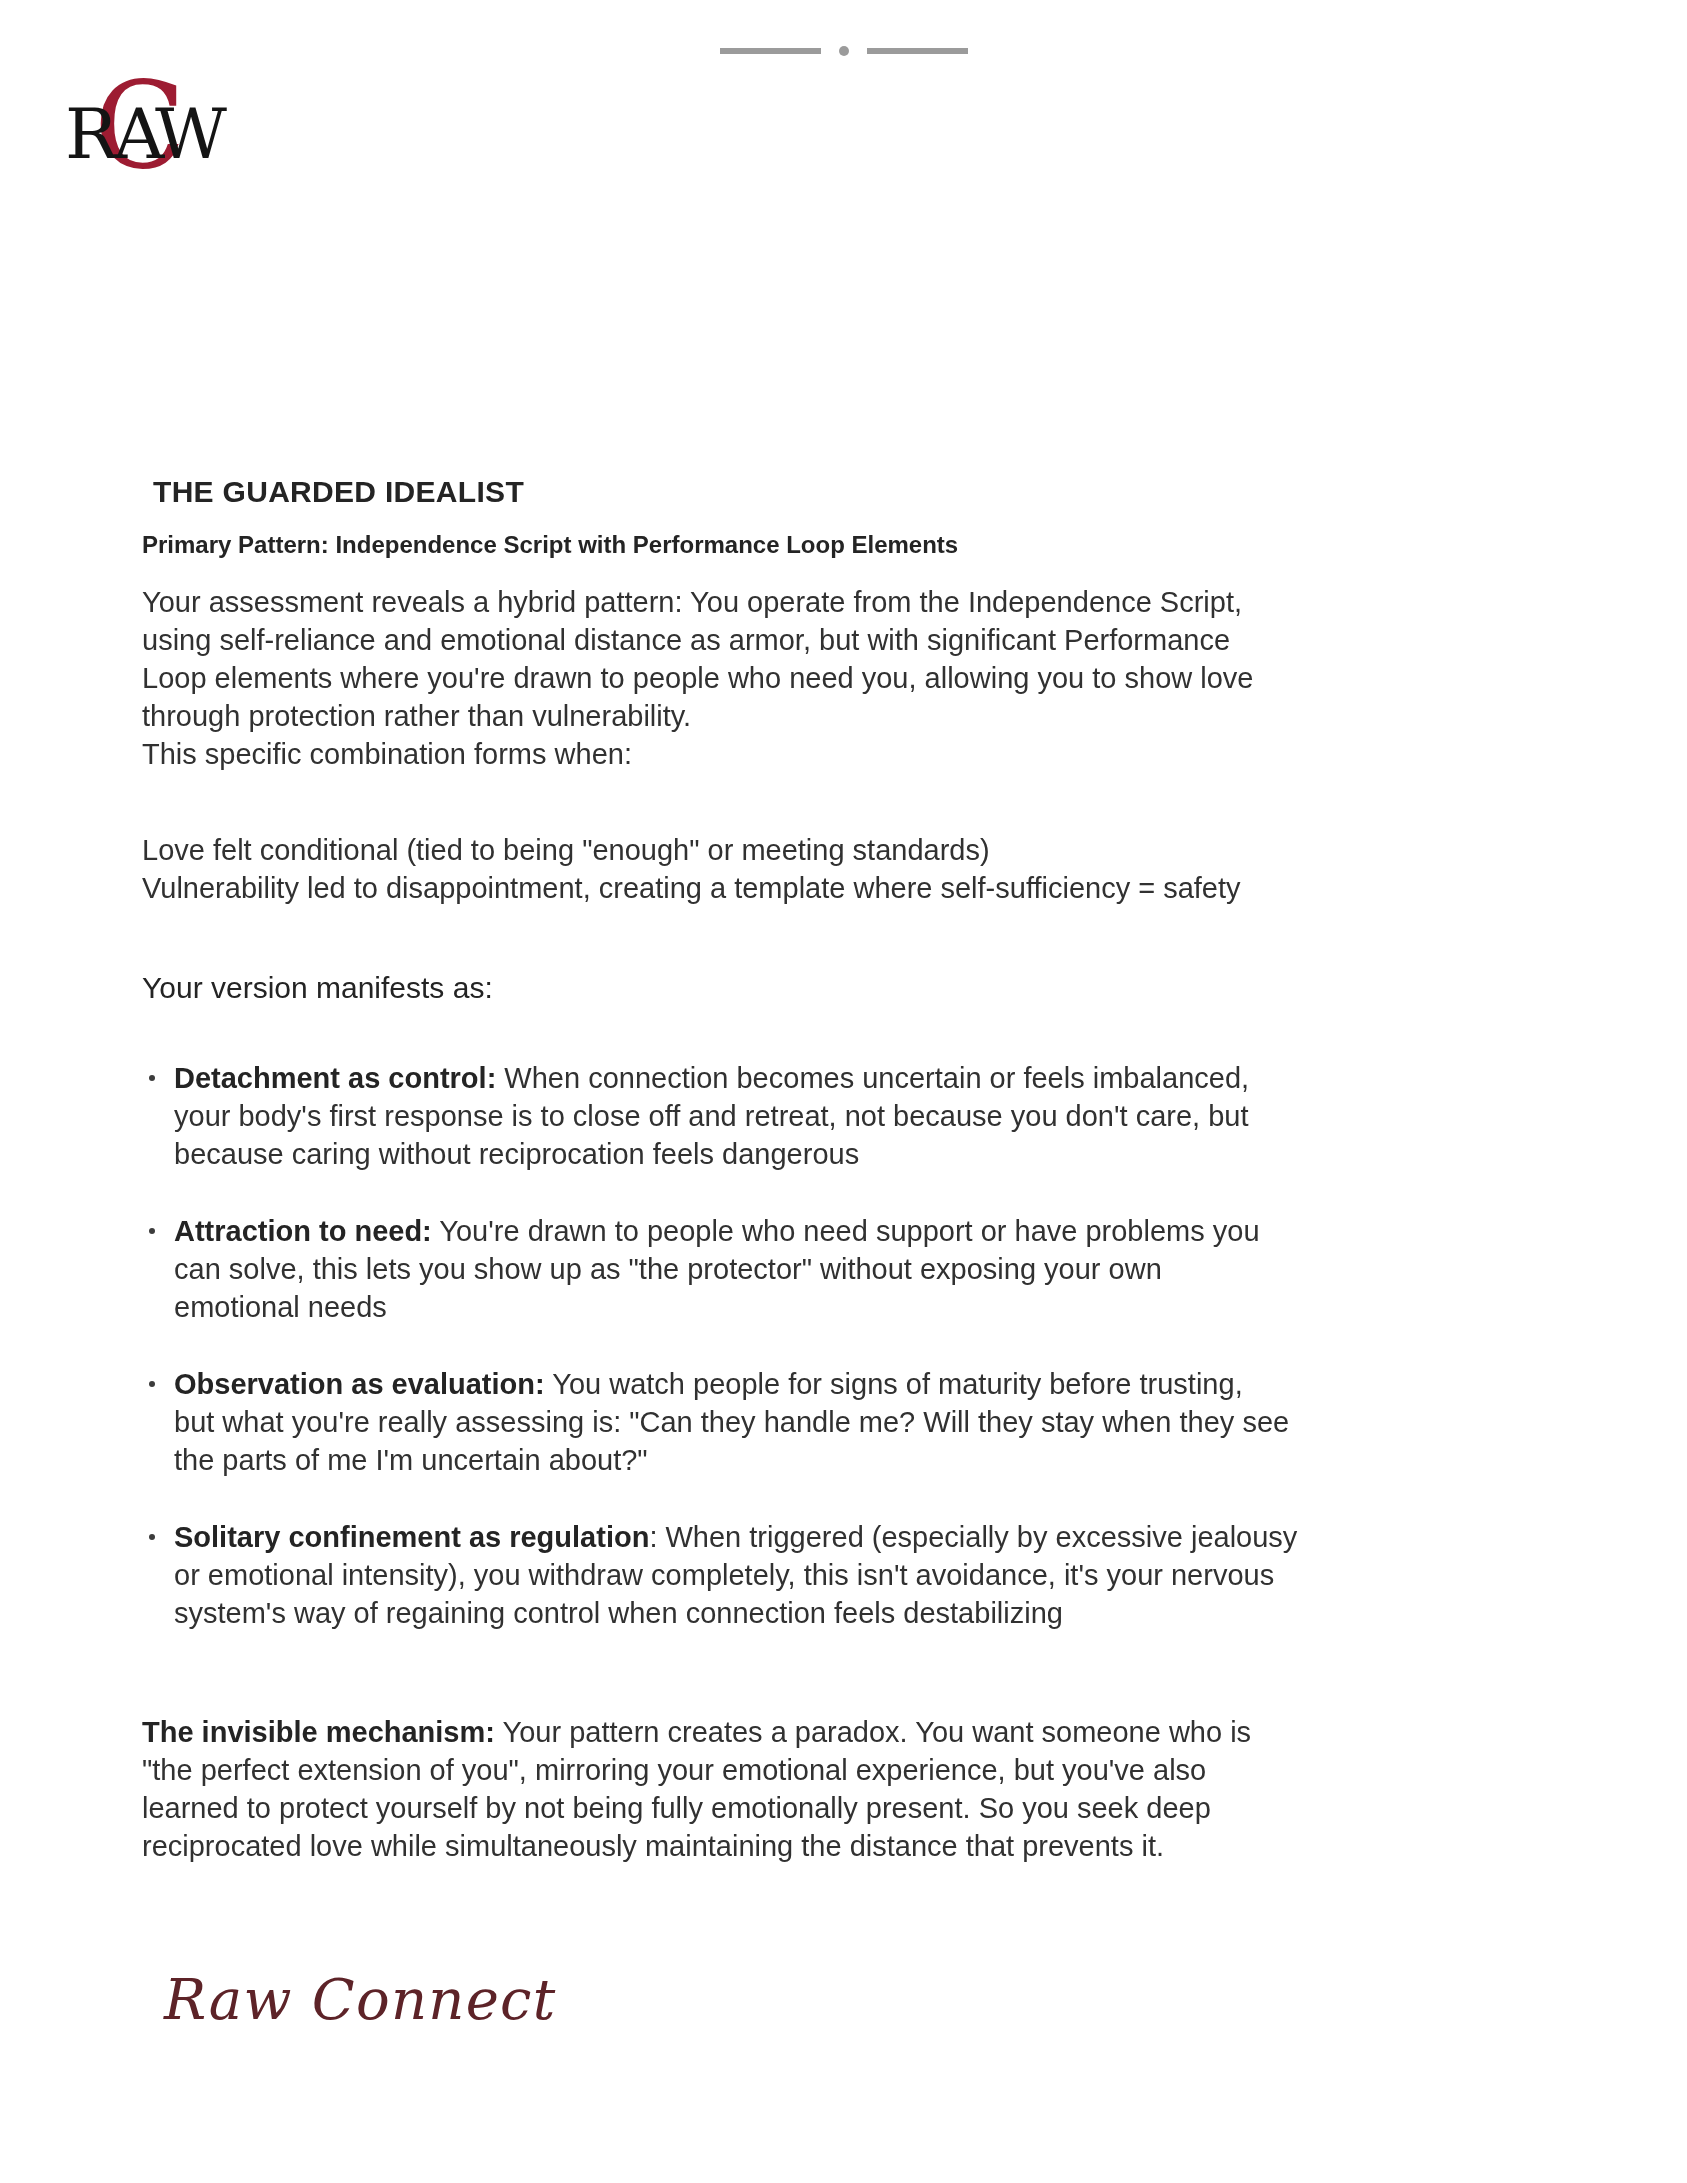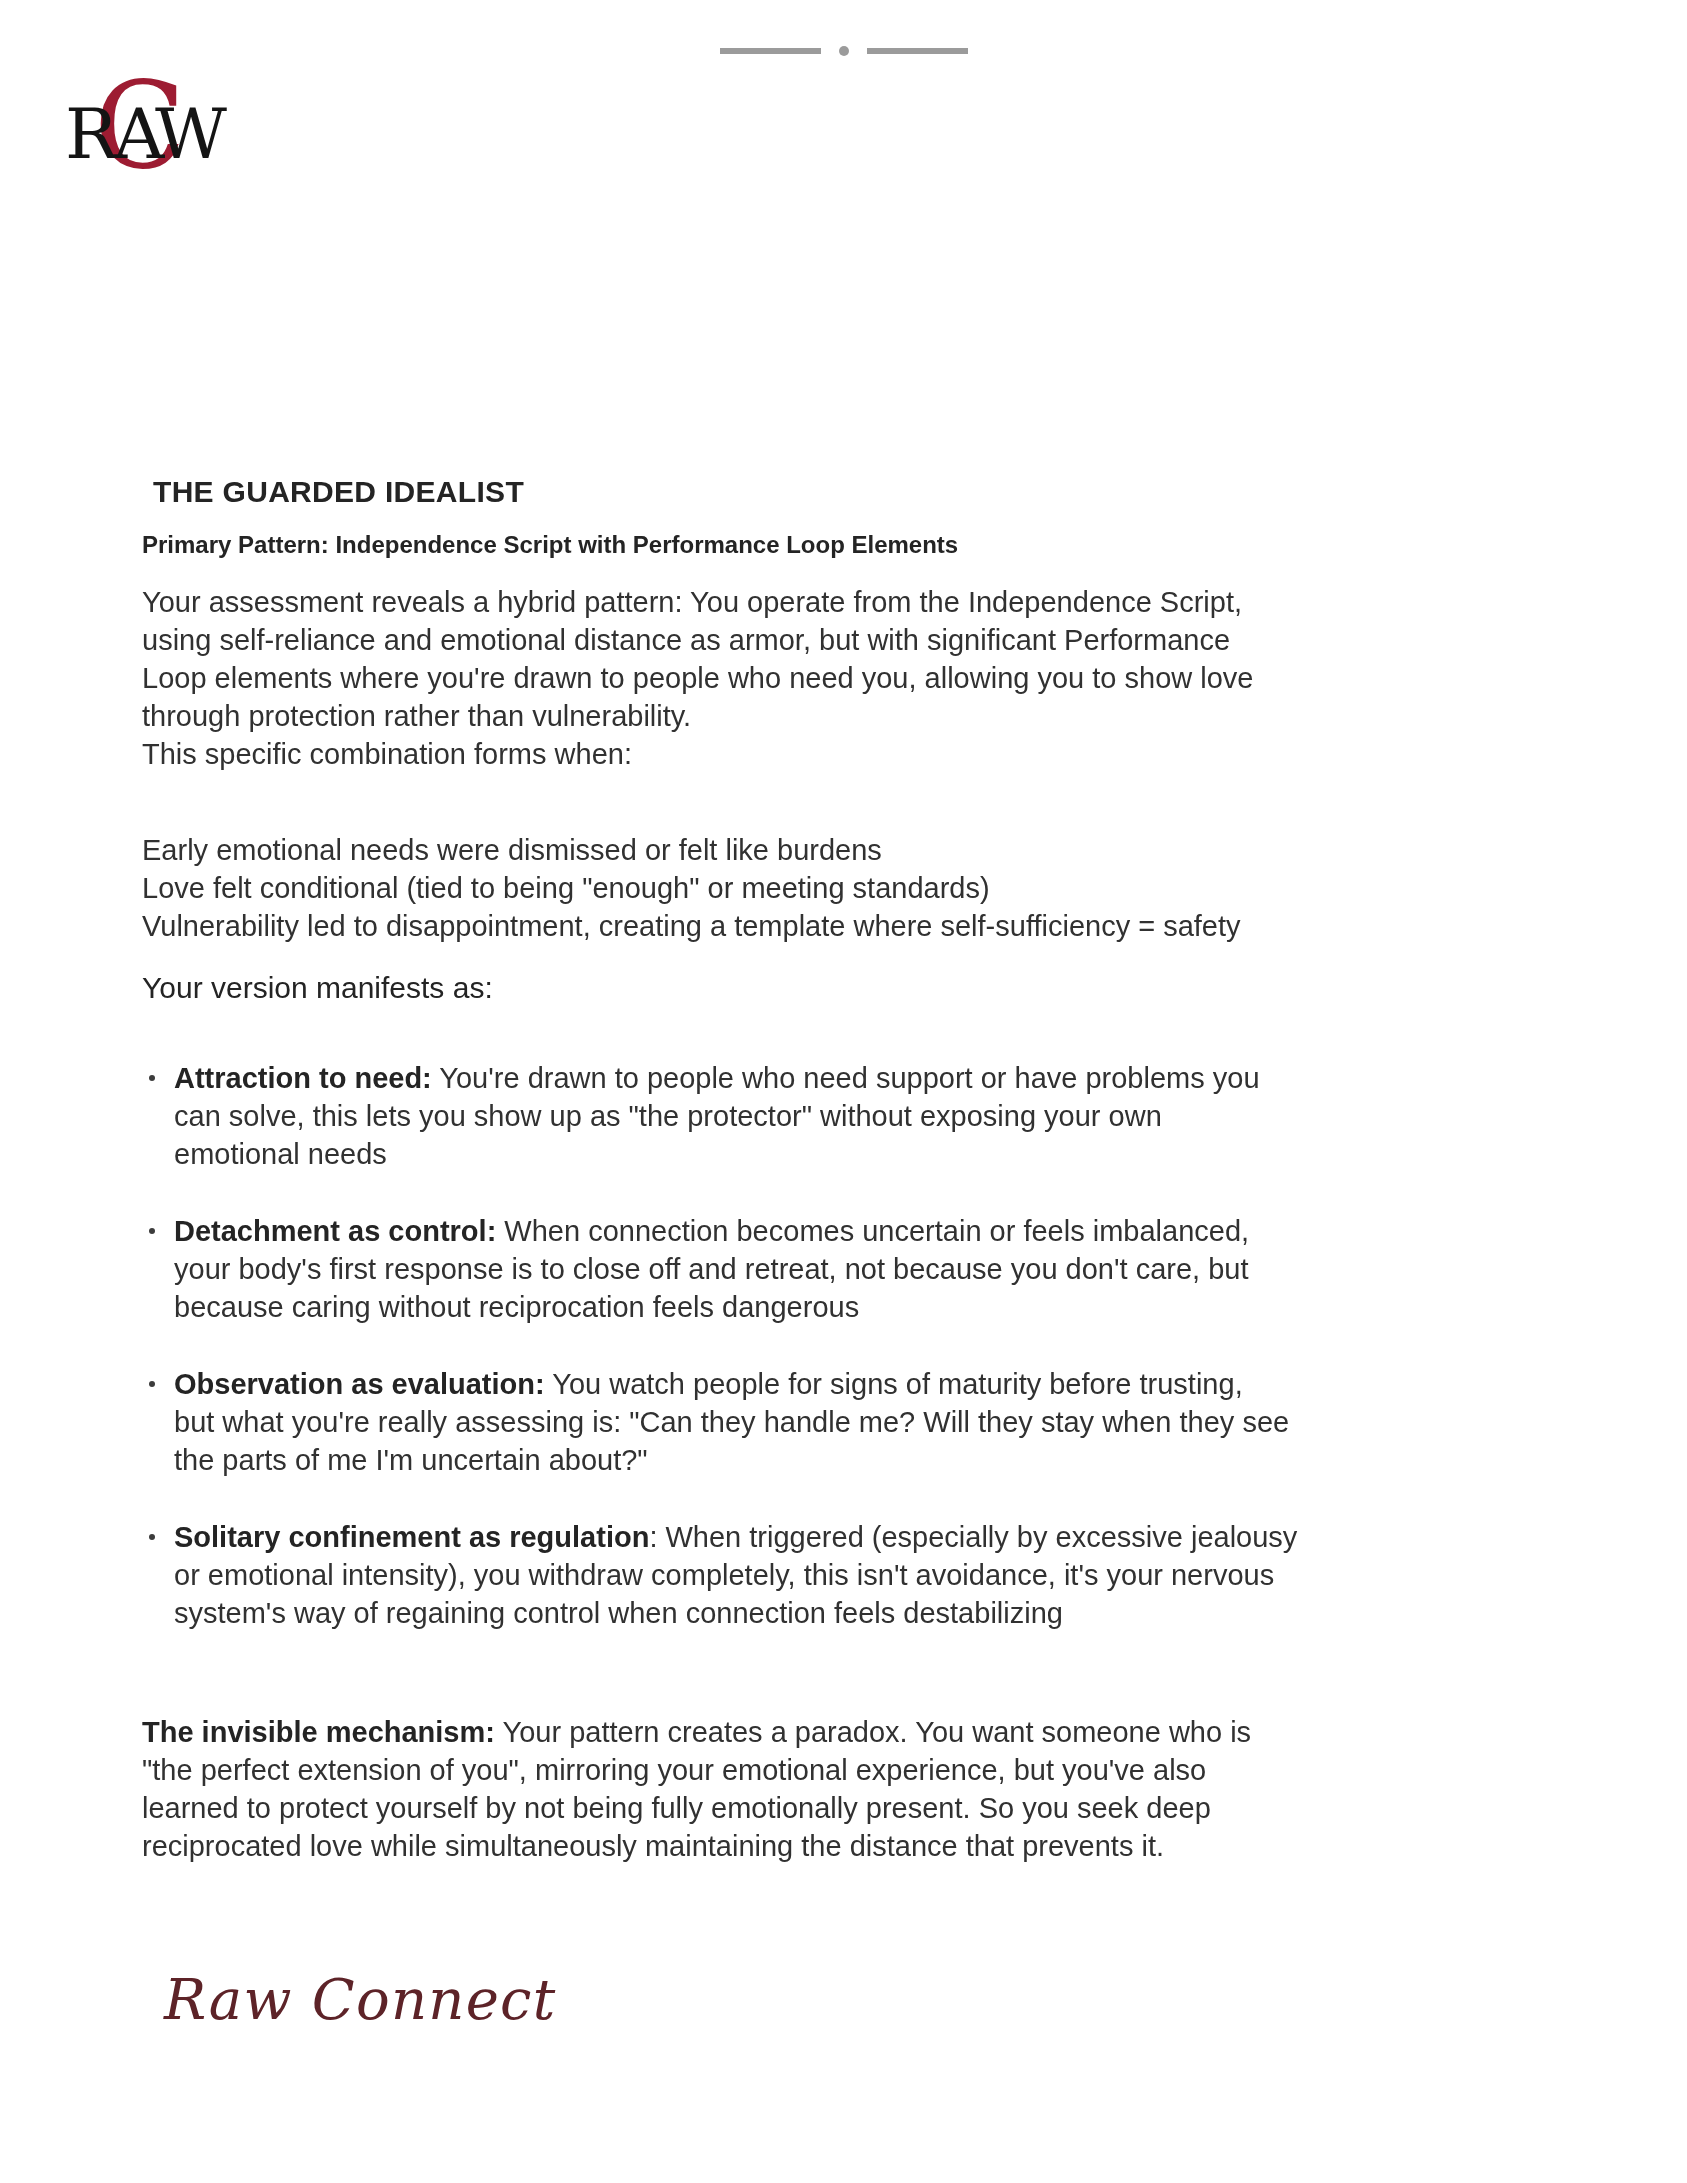--- a/index.html
+++ b/index.html
@@ -81,34 +81,33 @@
 
 <div class="abs content heading">Primary Pattern: Independence Script with Performance Loop Elements</div>
 
 <div class="abs content intro preline">Your assessment reveals a hybrid pattern: You operate from the Independence Script,
 using self-reliance and emotional distance as armor, but with significant Performance
 Loop elements where you're drawn to people who need you, allowing you to show love
 through protection rather than vulnerability.
 This specific combination forms when:</div>
 
 <div class="abs content forms">
-  <div>Early emotional needs were dismissed or felt like burdens</div>
   <div>Love felt conditional (tied to being "enough" or meeting standards)</div>
   <div>Vulnerability led to disappointment, creating a template where self-sufficiency = safety</div>
 </div>
 
 <div class="abs content manifest">Your version manifests as:</div>
 
 <ul class="abs content bullets">
+  <li><span class="bold">Detachment as control:</span><span> When connection becomes uncertain or feels imbalanced,
+your body's first response is to close off and retreat, not because you don't care, but
+because caring without reciprocation feels dangerous</span></li>
   <li><span class="bold">Attraction to need:</span><span> You're drawn to people who need support or have problems you
 can solve, this lets you show up as "the protector" without exposing your own
 emotional needs</span></li>
-  <li><span class="bold">Detachment as control:</span><span> When connection becomes uncertain or feels imbalanced,
-your body's first response is to close off and retreat, not because you don't care, but
-because caring without reciprocation feels dangerous</span></li>
   <li><span class="bold">Observation as evaluation:</span><span> You watch people for signs of maturity before trusting,
 but what you're really assessing is: "Can they handle me? Will they stay when they see
 the parts of me I'm uncertain about?"</span></li>
   <li><span class="bold">Solitary confinement as regulation</span><span>: When triggered (especially by excessive jealousy
 or emotional intensity), you withdraw completely, this isn't avoidance, it's your nervous
 system's way of regaining control when connection feels destabilizing</span></li>
 </ul>
 
 <div class="abs content closing preline">
   <span class="bold">The invisible mechanism:</span><span> Your pattern creates a paradox. You want someone who is

